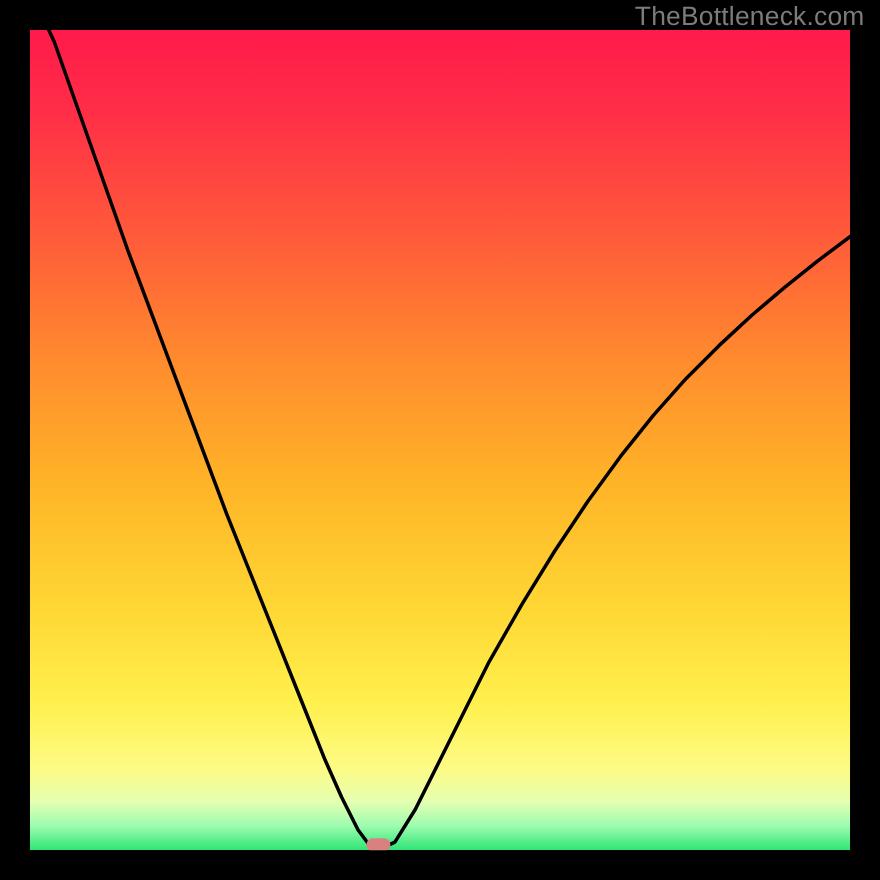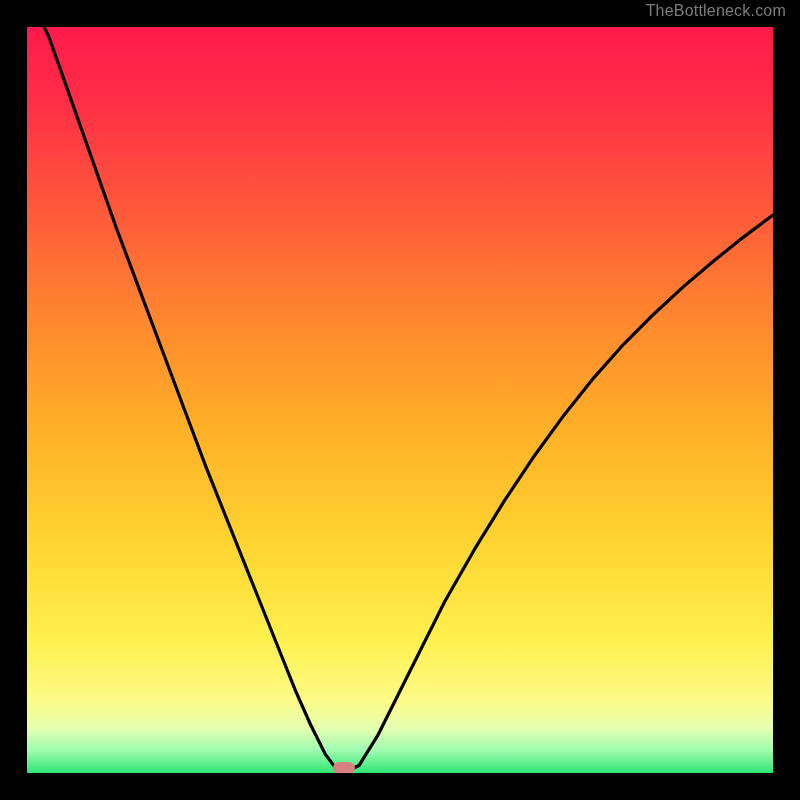--- a/index.html
+++ b/index.html
@@ -47,21 +47,21 @@
     height: 12px;
     border-radius: 6px;
     background: #d98080;
     transform: translate(-50%, -50%);
   }
   .watermark {
     position: absolute;
     top: 2px;
     right: 14px;
     color: #7c7c7c;
-    font-size: 16px;
+    font-size: 24px;
     font-weight: 500;
     letter-spacing: 0.2px;
   }
 </style>
 </head>
 <body>
 
 <div class="frame">
 
   <div class="plot-area">

